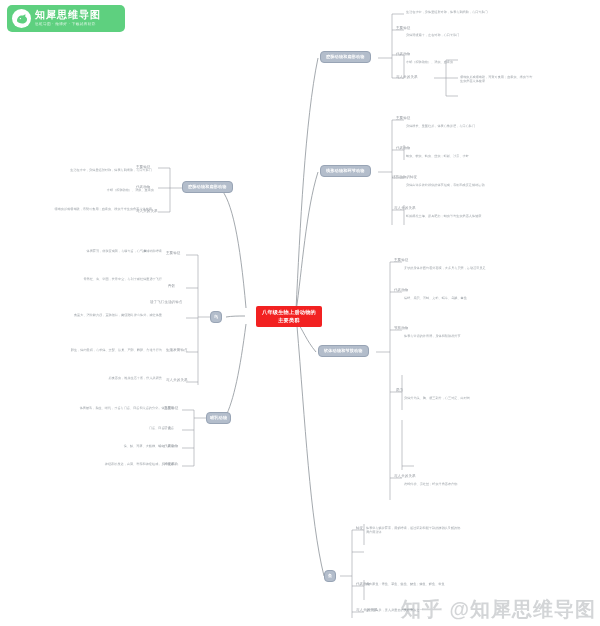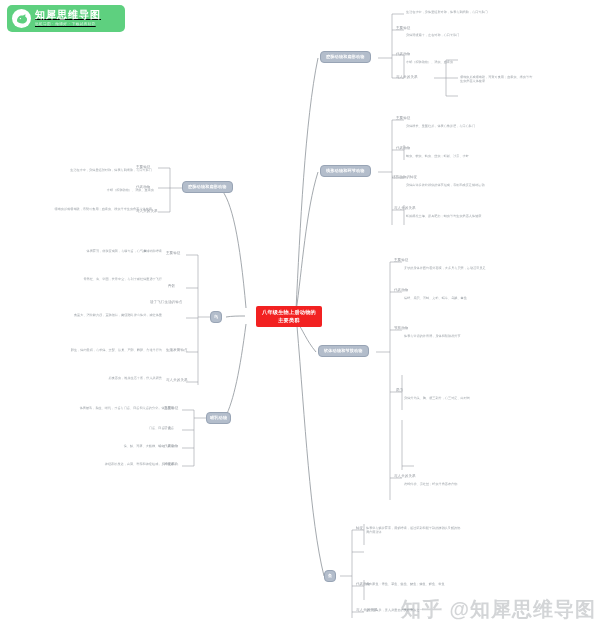--- a/index.html
+++ b/index.html
@@ -8,21 +8,21 @@
     font-family:"Liberation Sans","DejaVu Sans",sans-serif;
     -webkit-font-smoothing:antialiased;
   }
   #canvas{position:absolute;left:0;top:0;width:600px;height:626px;}
   svg.links{position:absolute;left:0;top:0;width:600px;height:626px;pointer-events:none;}
 
   
   .logo{
     position:absolute;left:7px;top:5px;width:118px;height:27px;
     background:#5ed07f;border-radius:5px;display:flex;align-items:center;
-    padding:3px 5px;box-sizing:border-box;text-decoration:underline;
+    padding:3px 5px;box-sizing:border-box;
   }
   .logo .mark{
     width:19px;height:19px;border-radius:50%;background:#ffffff;
     display:flex;align-items:center;justify-content:center;flex:0 0 auto;margin-right:4px;
   }
   .logo .mark svg{display:block;}
   .logo .txt{display:flex;flex-direction:column;justify-content:center;line-height:1;}
   .logo .t1{color:#ffffff;font-size:10px;font-weight:bold;letter-spacing:1px;}
   .logo .t2{color:#e2f7e9;font-size:3.6px;letter-spacing:.4px;margin-top:2.5px;}
 

